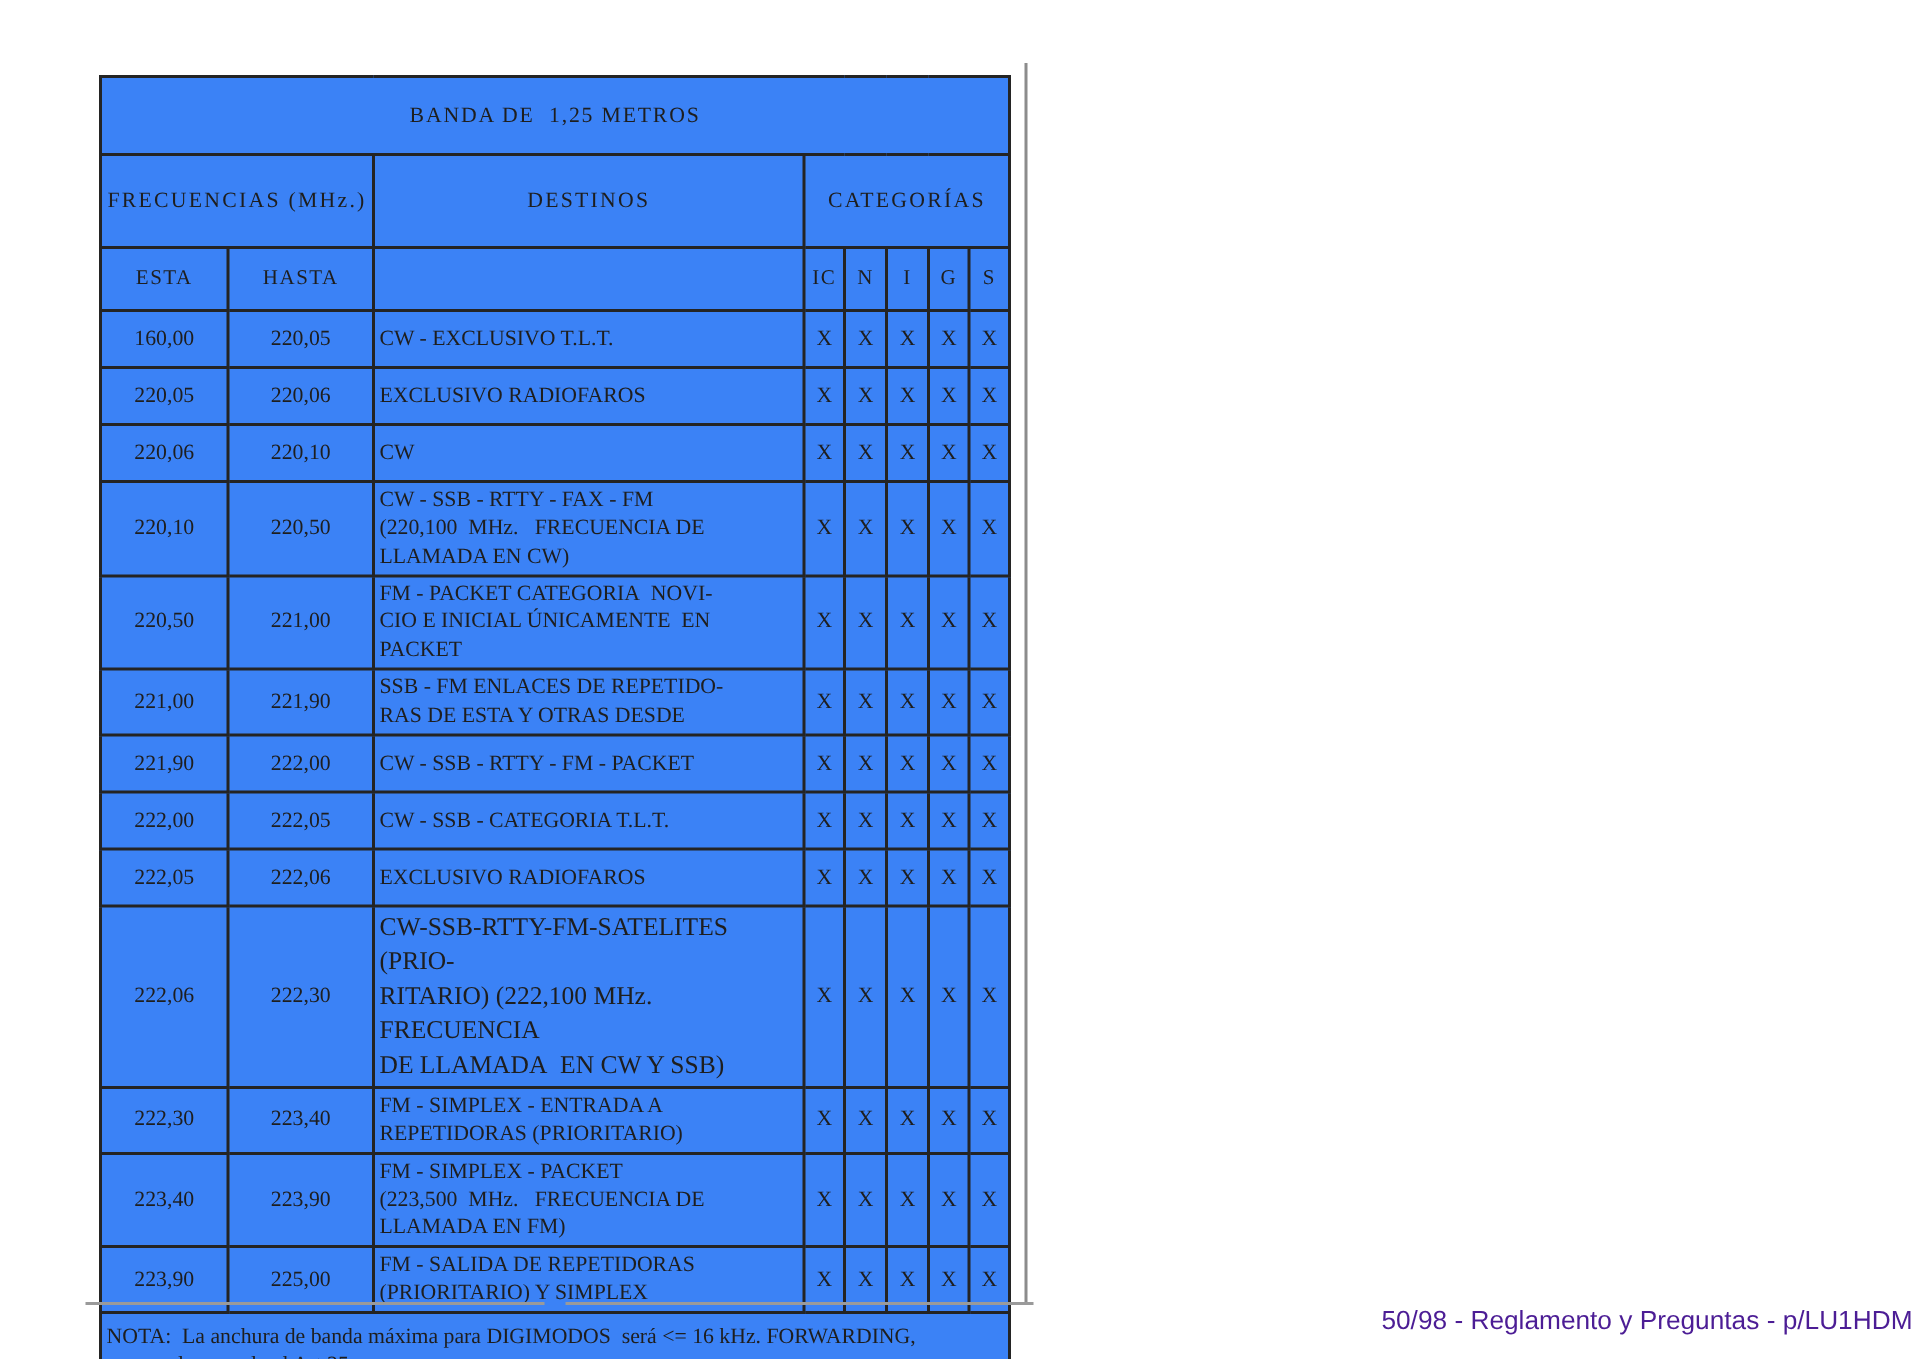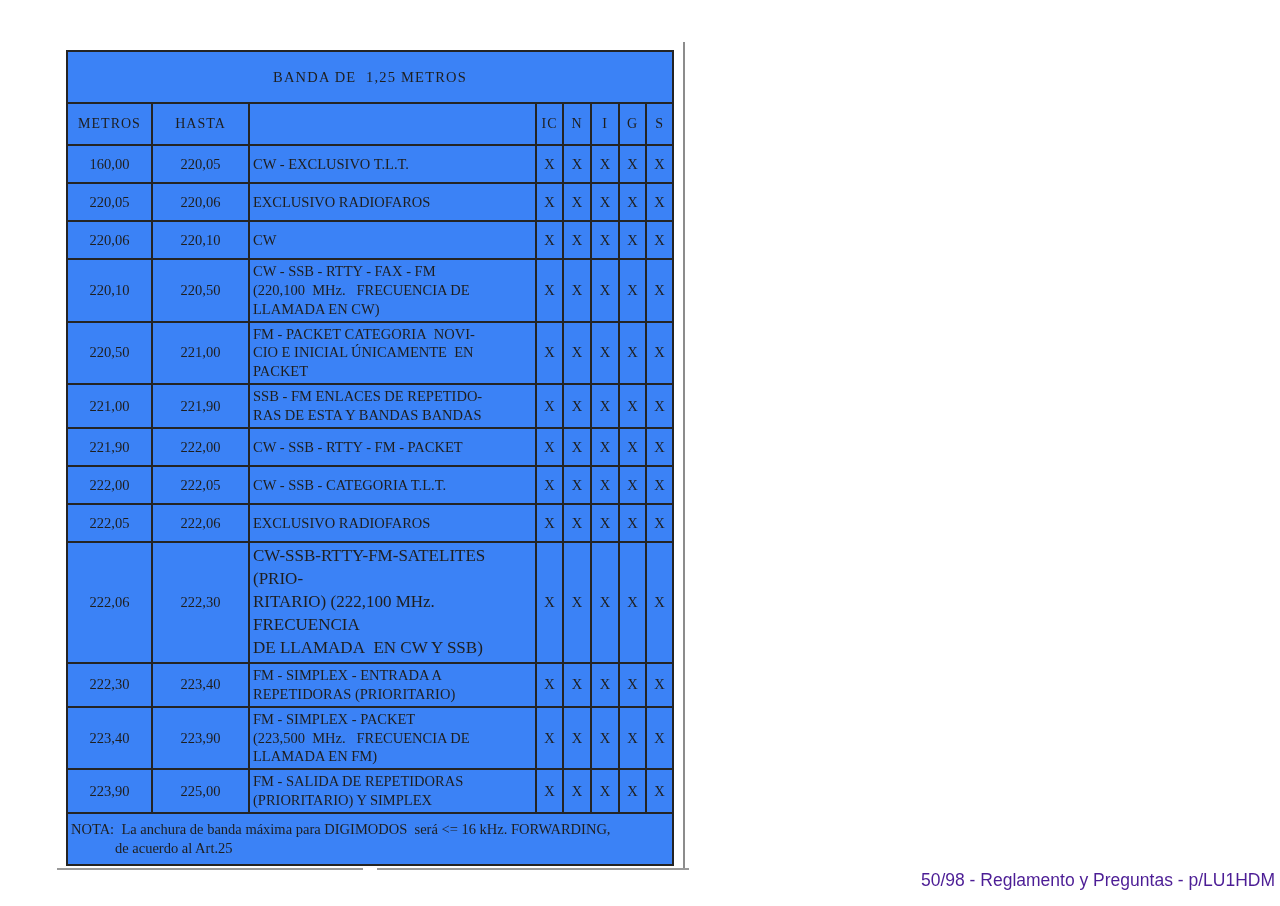--- a/index.html
+++ b/index.html
@@ -104,22 +104,27 @@
       <col style="width:27px">
         <col style="width:28px">
         <col style="width:28px">
       <col style="width:27px">
         <col style="width:27px">
     </colgroup>
     <tbody>
       <tr>
         <td class="title-cell" colspan="8">BANDA DE&nbsp; 1,25 METROS</td>
       </tr>
+      <tr>
+        <td class="head-cell" colspan="2">FRECUENCIAS (MHz.)</td>
+        <td class="head-cell">DESTINOS</td>
+        <td class="head-cell" colspan="5">CATEGORÍAS</td>
+      </tr>
       <tr class="subhead">
-        <td>METROS</td>
+        <td>ESTA</td>
         <td>HASTA</td>
         <td></td>
         <td>IC</td>
         <td>N</td>
         <td>I</td>
         <td>G</td>
         <td>S</td>
       </tr>
     </tbody>
     <tbody>
@@ -174,21 +179,21 @@
           <td class="cat">X</td>
           <td class="cat">X</td>
           <td class="cat">X</td>
           <td class="cat">X</td>
           <td class="cat">X</td>
         </tr>
         <tr style="height: 44px;">
           <td class="num">221,00</td>
           <td class="num">221,90</td>
           <td class="dest">SSB - FM ENLACES DE REPETIDO-
-RAS DE ESTA Y BANDAS BANDAS</td>
+RAS DE ESTA Y OTRAS DESDE</td>
           <td class="cat">X</td>
           <td class="cat">X</td>
           <td class="cat">X</td>
           <td class="cat">X</td>
           <td class="cat">X</td>
         </tr>
         <tr style="height: 38px;">
           <td class="num">221,90</td>
           <td class="num">222,00</td>
           <td class="dest">CW - SSB - RTTY - FM - PACKET</td>

